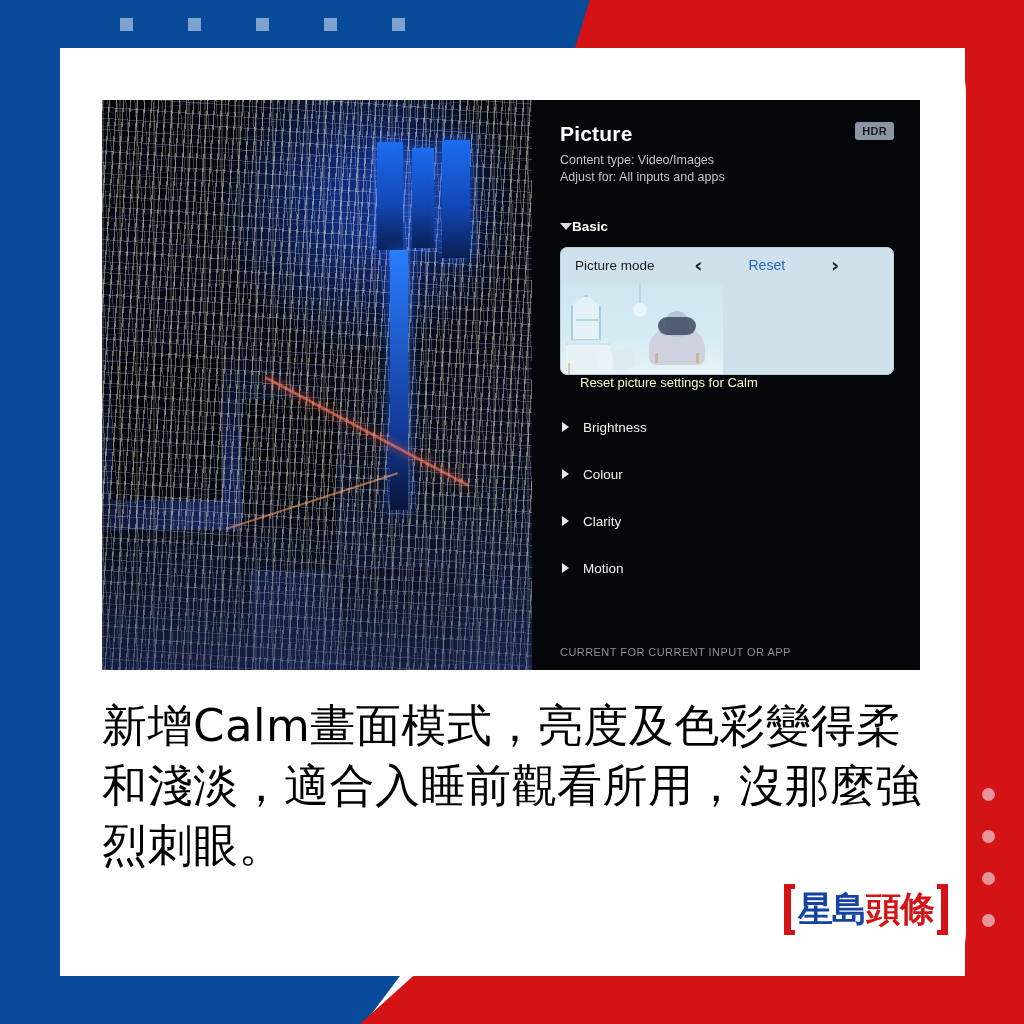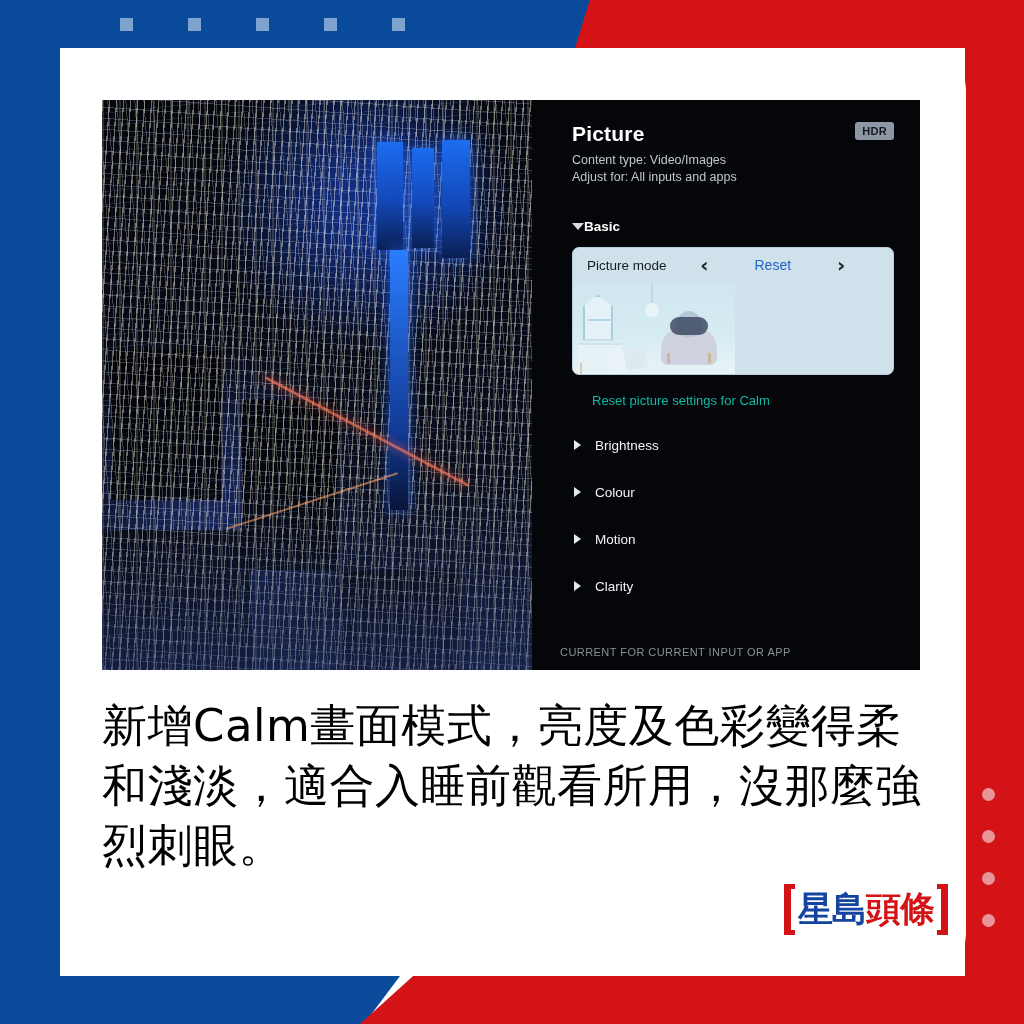--- a/index.html
+++ b/index.html
@@ -93,21 +93,21 @@
     background:rgba(255,160,100,.6); transform:rotate(-18deg);
   }
   .haze {
     position:absolute; left:0; bottom:0; width:100%; height:180px;
     background:linear-gradient(0deg, rgba(40,60,130,.45), transparent);
   }
 
   
   #panel {
     position:absolute; left:430px; top:0; right:0; bottom:0;
-    padding:22px 26px 0 40px; color:#fff;
+    padding:22px 26px 0 28px; color:#fff;
   }
   .pnl-head { display:flex; align-items:flex-start; justify-content:space-between; }
   .pnl-title { font-size:21px; font-weight:bold; letter-spacing:.2px; }
   .hdr-badge {
     background:#8d97a3; color:#14181d; font-size:11px; font-weight:bold;
     padding:3px 7px 3px 7px; border-radius:3px; letter-spacing:.3px;
   }
   .pnl-sub { margin-top:6px; font-size:12.5px; line-height:1.38; color:#c2c6cb; }
 
   .section-row { margin-top:32px; display:flex; align-items:center; 
@@ -150,21 +150,21 @@
   .th-pillow { position:absolute; left:52px; bottom:6px; width:22px; height:20px;
                background:#dfeaf0; border-radius:4px; transform:rotate(-10deg); }
   .th-plush { position:absolute; left:36px; bottom:4px; width:16px; height:22px;
               background:#eaf3f7; border-radius:8px 8px 6px 6px; }
   .th-lamp { position:absolute; left:78px; top:0; width:2px; height:22px; background:#bed8e3; }
   .th-lamp:after { content:""; position:absolute; left:-6px; top:20px; width:14px; height:14px;
               background:#e8f4f8; border-radius:50%; }
   .mode-desc { flex:1; padding:10px 14px 0 16px; font-size:11.5px; line-height:1.42;
                color:#41484f; }
 
-  .reset-row { margin-top:18px; padding-left:20px; font-size:13px; color:#14b8a6; }
+  .reset-row { padding-left:20px; font-size:13px; color:#fef9c3; }
 
   .menu { margin-top:14px; }
   .menu-item { display:flex; align-items:center; gap:14px; height:47px;
                font-size:13.5px; color:#f0f2f4; padding-left:2px; }
   .caret-right { width:0;height:0;border-top:5px solid transparent;
                  border-bottom:5px solid transparent;border-left:7px solid #e6e9ec; }
 
   .pnl-foot { position:absolute; left:28px; bottom:12px; font-size:11px;
               letter-spacing:.45px; color:#8b9096; }
 
@@ -287,25 +287,25 @@
         <div class="menu-item">
           <span class="caret-right"></span>
           <span>Brightness</span>
         </div>
         <div class="menu-item">
           <span class="caret-right"></span>
           <span>Colour</span>
         </div>
         <div class="menu-item">
           <span class="caret-right"></span>
-          <span>Motion</span>
+          <span>Clarity</span>
         </div>
         <div class="menu-item">
           <span class="caret-right"></span>
-          <span>Clarity</span>
+          <span>Motion</span>
         </div>
       </div>
 
       <div class="pnl-foot">CURRENT FOR CURRENT INPUT OR APP</div>
     </div>
   </div>
 
   <div id="caption">新增Calm畫面模式，亮度及色彩變得柔和淺淡，適合入睡前觀看所用，沒那麼強烈刺眼。</div>
 
   <div id="logo">

